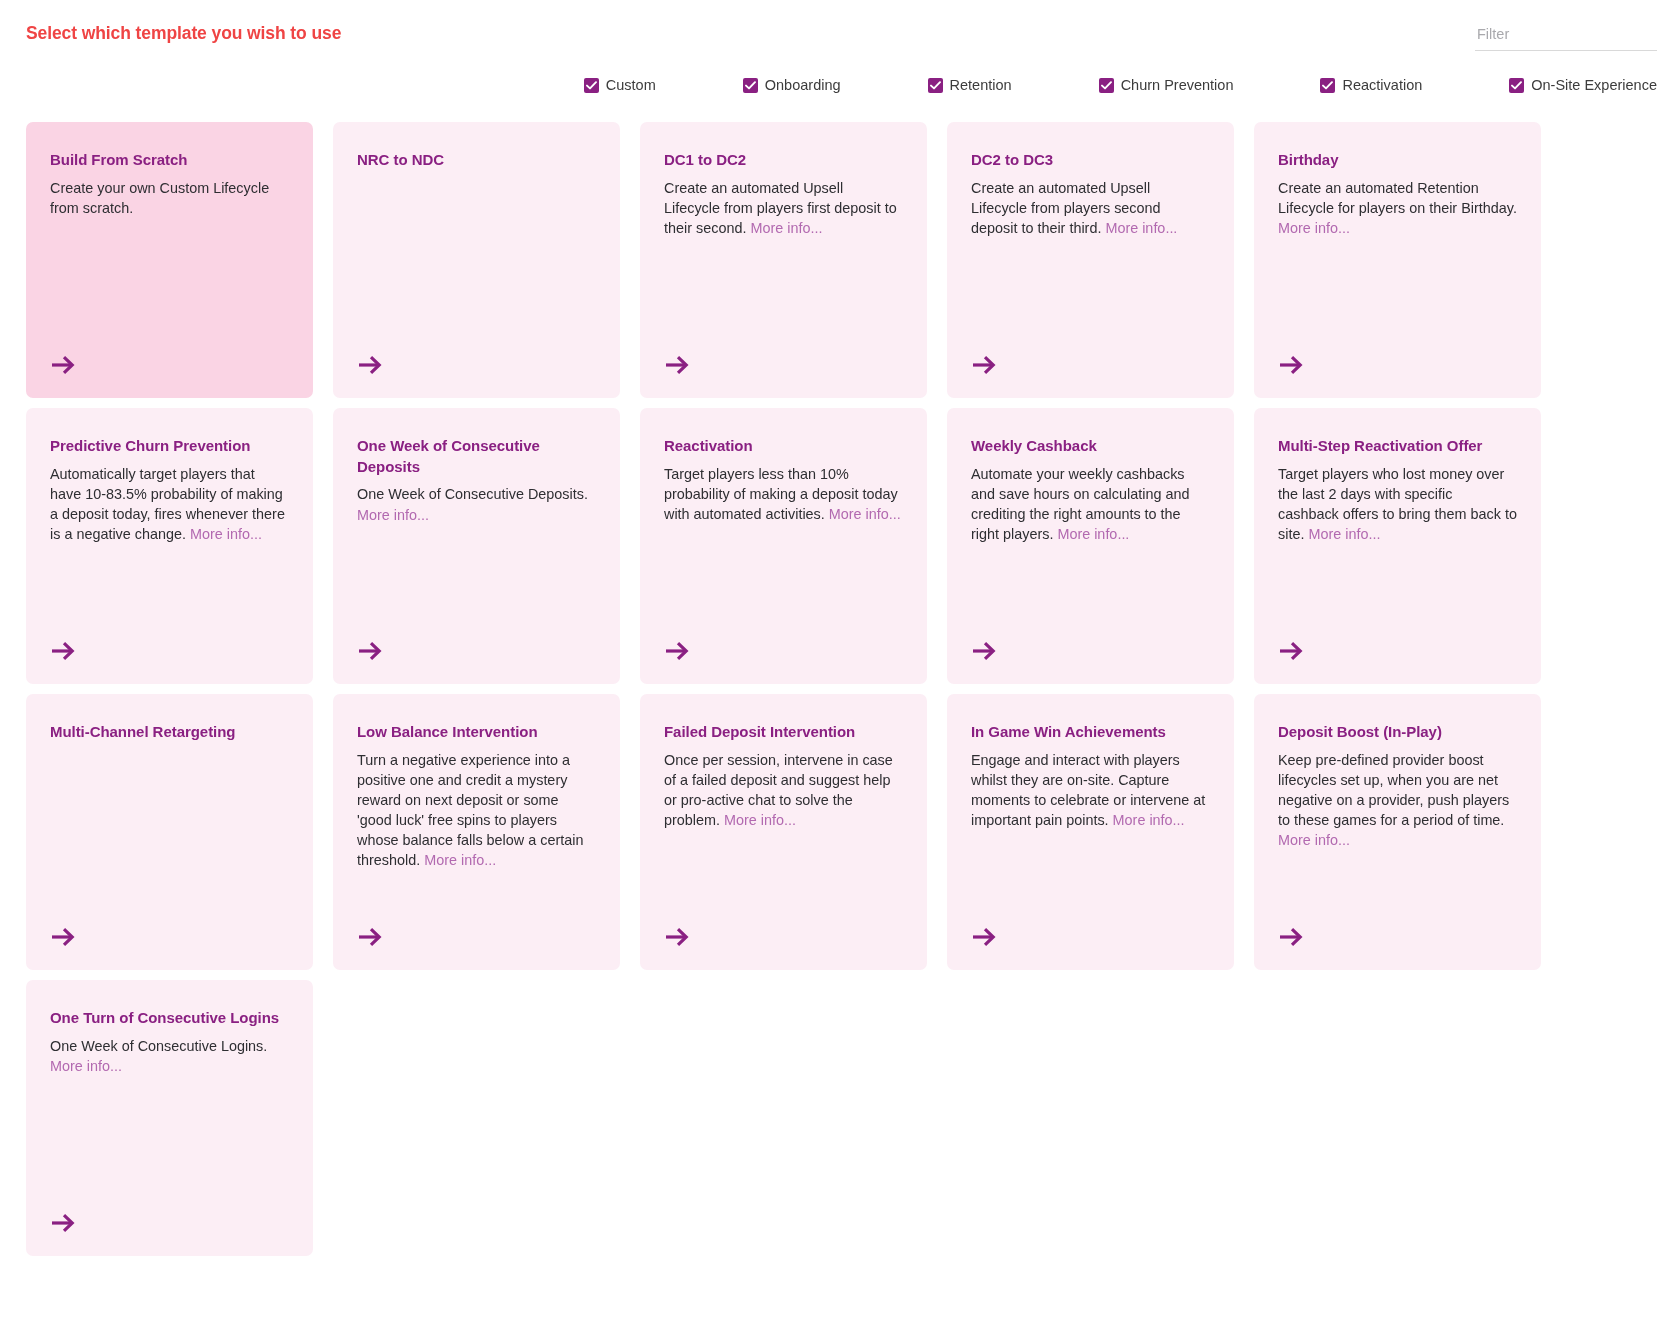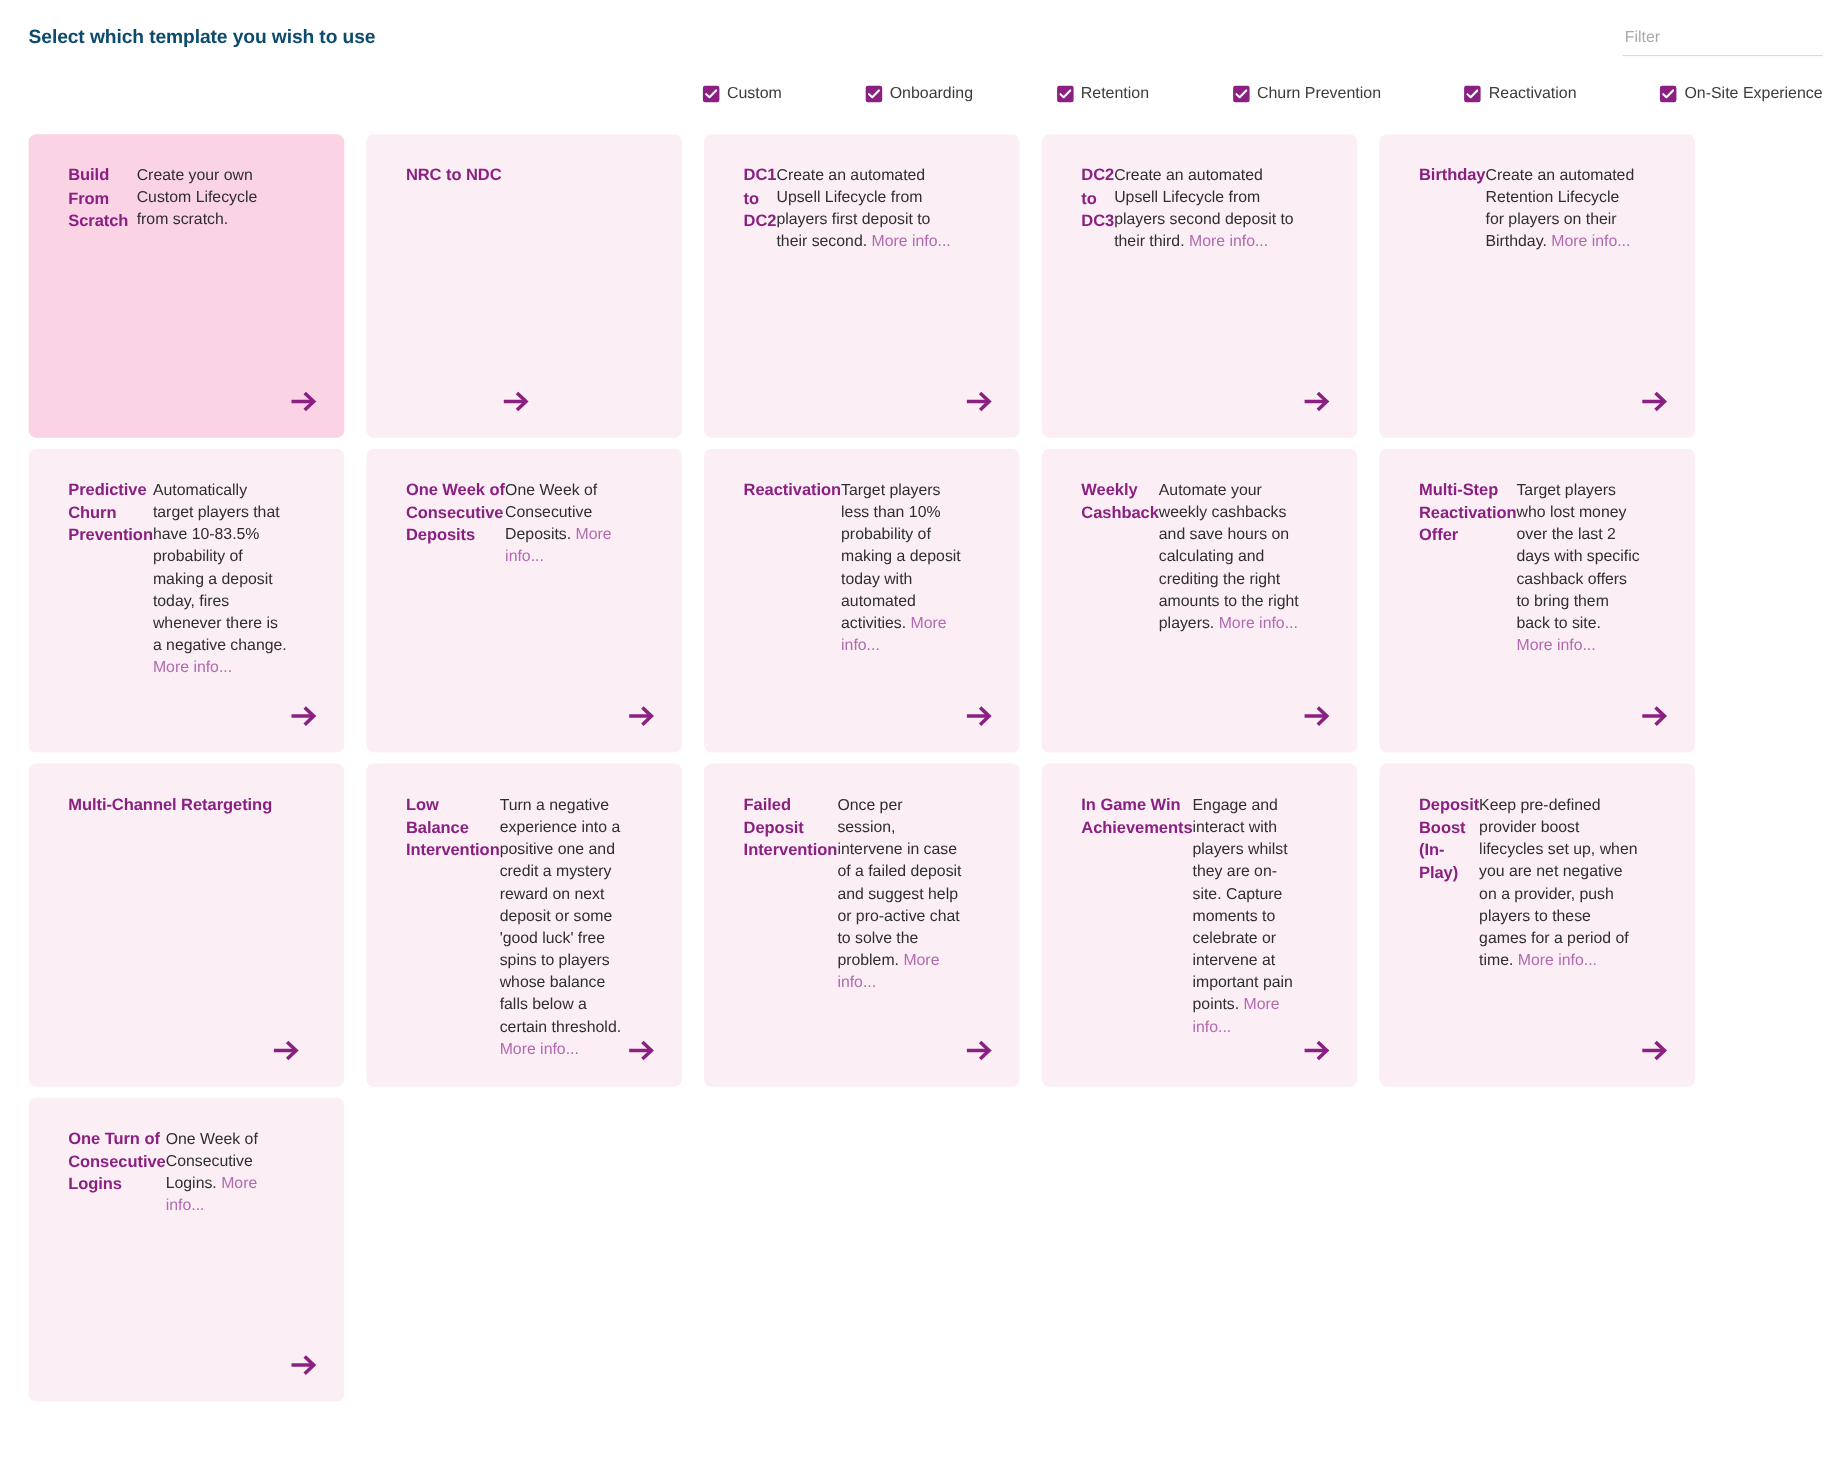--- a/index.html
+++ b/index.html
@@ -22,21 +22,21 @@
   .header {
     position: relative;
     height: 62px;
   }
   .page-title {
     position: absolute;
     left: 26px;
     top: 23px;
     font-size: 17.5px;
     font-weight: bold;
-    color: #0c4a6e;
+    color: #ef4444;
     letter-spacing: -0.1px;
   }
   .filter-wrap {
     position: absolute;
     right: 22px;
     top: 24px;
     width: 182px;
   }
   .filter-input {
     width: 100%;
@@ -51,21 +51,21 @@
   }
   .filter-input::placeholder { color: #a9a9ad; }
 
   
   .filters {
     position: absolute;
     right: 22px;
     top: 78px;
     display: flex;
     align-items: center;
-    gap: 6px;
+    gap: 17px;
   }
   .filter-item {
     display: flex;
     align-items: center;
     gap: 7px;
     margin-left: 70px;
     cursor: pointer;
     user-select: none;
   }
   .filter-item:first-child { margin-left: 0; }
@@ -93,26 +93,26 @@
     top: 122px;
     width: 1631px;
     display: grid;
     grid-template-columns: repeat(5, 287px);
     column-gap: 20px;
     row-gap: 10px;
   }
   .card {
     background: #fceef5;
     border-radius: 7px;
-    padding: 28px 24px 24px 36px;
+    padding: 28px 24px 24px 24px;
     position: relative;
     min-height: 276px;
     cursor: pointer;
     display: flex;
-    flex-direction: row;
+    flex-direction: column;
   }
   .card.accent { background: #fad4e4; }
   .card-title {
     color: #8a2082;
     font-size: 15px;
     font-weight: bold;
     line-height: 1.38;
     margin: 0 0 7px 0;
     letter-spacing: -0.05px;
   }

